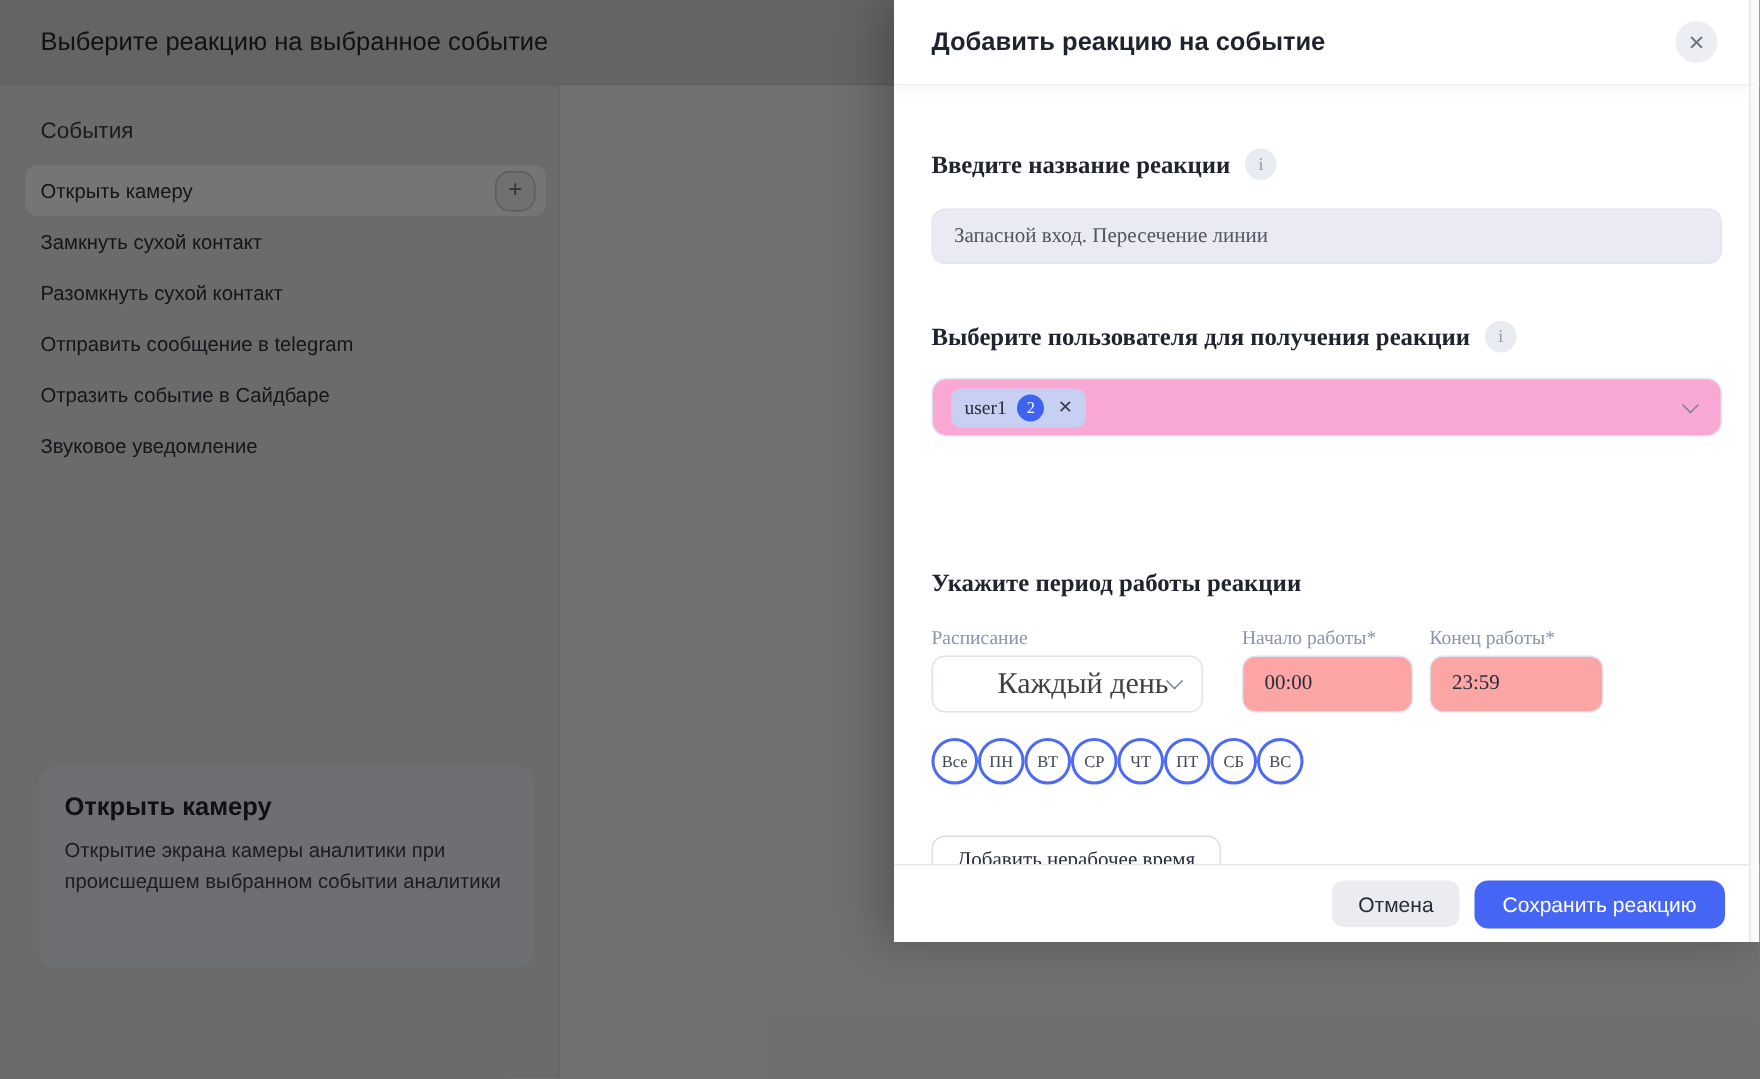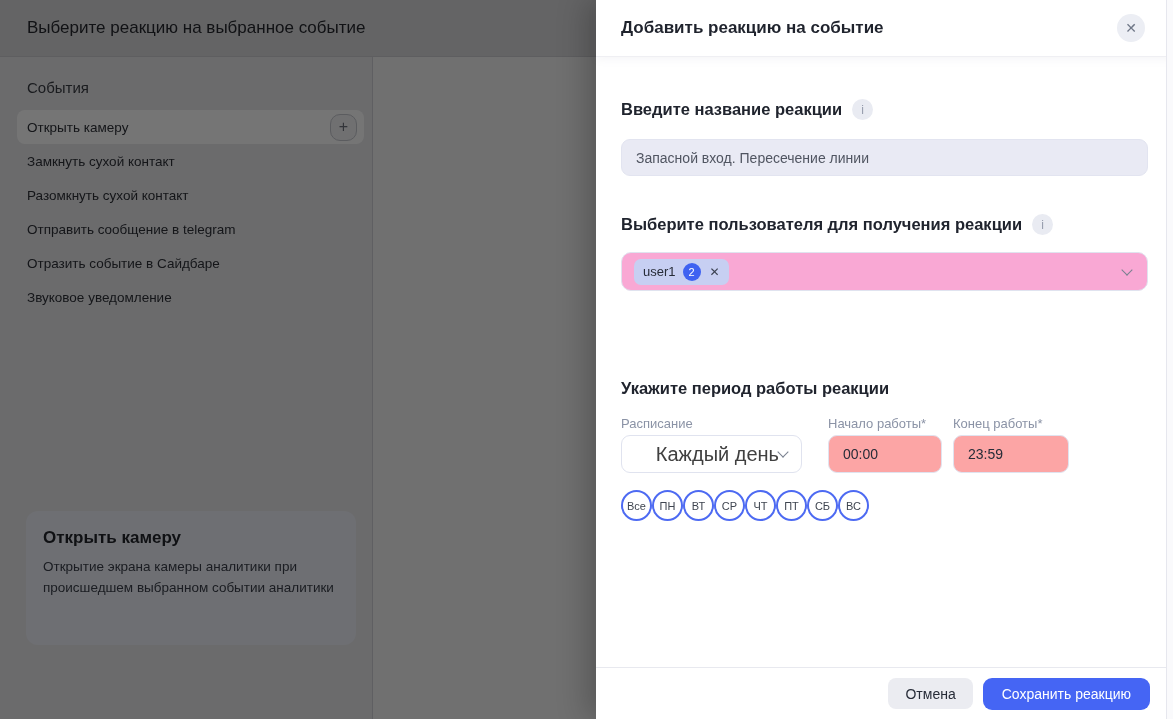--- a/index.html
+++ b/index.html
@@ -35,35 +35,35 @@
     background:#f0f2fa; border-radius:12px; padding:17px;
   }
   .card-title { font-size:17px; font-weight:700; color:#23262d; margin-bottom:9px; }
   .card-desc { font-size:13.5px; line-height:1.55; color:#3c414c; width:300px; }
   .vdivider { width:1px; background:#cfcfd6; }
   .bg-main { flex:1; background:#f3f3f5; }
   
   .overlay { position:absolute; inset:0; background:rgba(0,0,0,0.54); }
   
   .modal {
-    position:absolute; top:0; right:0; width:577px; height:719px;
+    position:absolute; top:0; right:0; width:577px; height:628px;
     background:#ffffff; box-shadow:-10px 0 28px rgba(0,0,0,0.22);
   }
   .modal-header {
     height:57px; display:flex; align-items:center; justify-content:space-between;
     padding:0 28px 0 25px; border-bottom:1px solid #efeff3;
     box-shadow:0 3px 8px rgba(130,130,150,0.07); position:relative; z-index:2; background:#fff;
   }
   .modal-title { font-size:17px; font-weight:700; color:#1f232d; }
   .close-btn {
     width:28px; height:28px; border-radius:50%; background:#eceef4; border:none;
     color:#6f7787; font-size:14px; display:flex; align-items:center; justify-content:center;
     cursor:pointer; font-family:inherit;
   }
-  .modal-body { padding:0 25px; }
+  .modal-body { padding:0 25px;font-family:Liberation Serif, serif; }
   .sec-label {
     display:flex; align-items:center; gap:10px;
     font-size:16.5px; font-weight:700; color:#20242e;
   }
   .sec-label.first { margin-top:42px; }
   .sec-label.second { margin-top:38px; }
   .info {
     width:21px; height:21px; border-radius:50%; background:#e9ebf2; color:#959cac;
     font-size:12px; font-weight:400; display:flex; align-items:center; justify-content:center;
   }
@@ -234,20 +234,21 @@
         <button class="day-chip">Все</button>
         <button class="day-chip">ПН</button>
         <button class="day-chip">ВТ</button>
         <button class="day-chip">СР</button>
         <button class="day-chip">ЧТ</button>
         <button class="day-chip">ПТ</button>
         <button class="day-chip">СБ</button>
         <button class="day-chip">ВС</button>
       </div>
 
+      <button class="add-downtime">Добавить нерабочее время</button>
     </div>
 
     <div class="modal-footer">
       <button class="cancel-btn">Отмена</button>
       <button class="save-btn">Сохранить реакцию</button>
     </div>
 
     <div class="gutter"></div>
   </div>
 

